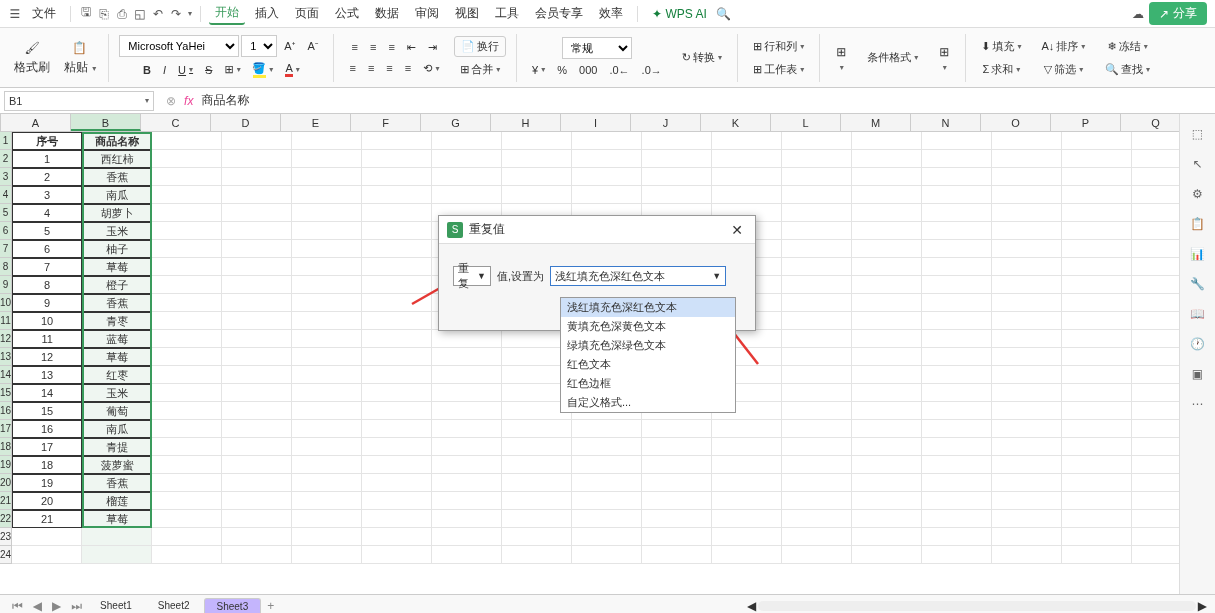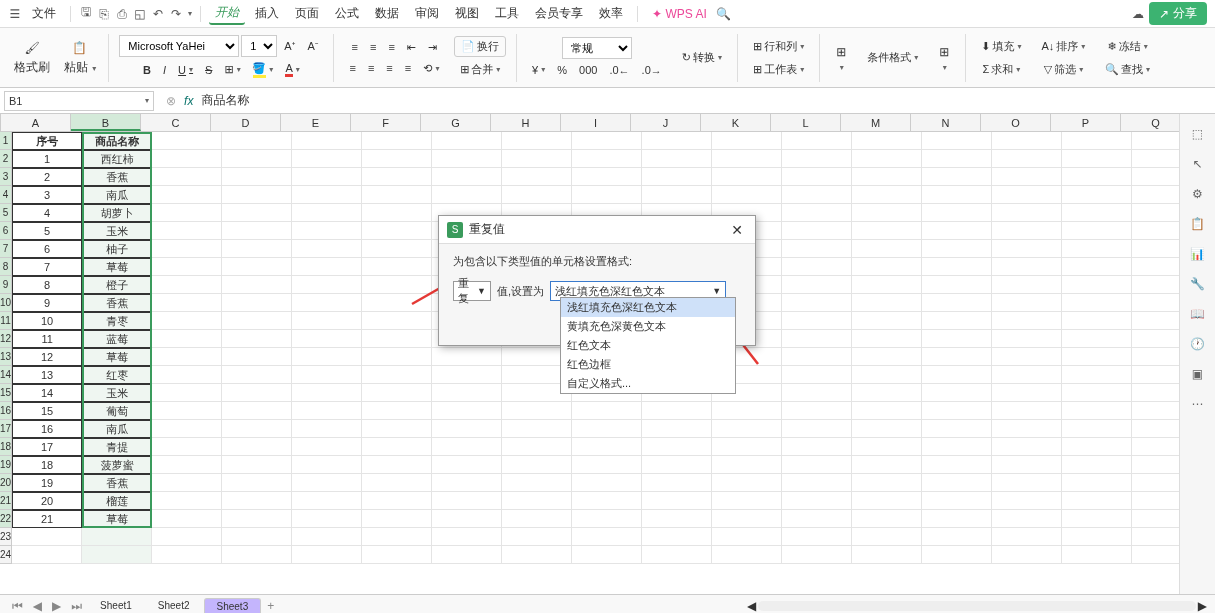--- a/index.html
+++ b/index.html
@@ -1,21 +1,21 @@
 <!DOCTYPE html>
 <html><head>
 <meta charset="utf-8">
 <style>
 * { margin: 0; padding: 0; box-sizing: border-box; font-family: "Microsoft YaHei", Arial, sans-serif; }
 body { background: #fff; font-size: 12px; color: #333; width: 1215px; height: 613px; overflow: hidden; position: relative; }
 
 
 .menu-bar { height: 28px; display: flex; align-items: center; padding: 0 8px; border-bottom: 1px solid #ddd; gap: 4px; }
 .menu-btn { padding: 2px 6px; cursor: pointer; border-radius: 3px; }
-.menu-btn.active { color: #3a9b5c; border-bottom: 2px solid #3a9b5c; font-style: italic; }
+.menu-btn.active { color: #3a9b5c; border-bottom: 2px solid #3a9b5c; }
 .icon-small { width: 14px; height: 14px; display: inline-flex; align-items: center; justify-content: center; color: #555; }
 .divider-v { width: 1px; height: 16px; background: #ddd; margin: 0 4px; }
 .spacer { flex: 1; }
 .share-btn { background: #3cb371; color: #fff; padding: 3px 10px; border-radius: 4px; cursor: pointer; display: flex; align-items: center; gap: 4px; }
 
 
 .ribbon { height: 60px; border-bottom: 1px solid #ccc; display: flex; align-items: center; padding: 2px 8px; gap: 2px; background: #fafafa; }
 .ribbon-group { display: flex; flex-direction: column; align-items: center; gap: 2px; padding: 0 4px; }
 .ribbon-row { display: flex; align-items: center; gap: 2px; }
 .ribbon-btn { padding: 2px 4px; border-radius: 3px; cursor: pointer; display: flex; align-items: center; gap: 2px; border: 1px solid transparent; font-size: 11px; }
@@ -25,21 +25,21 @@
 .font-name { width: 120px; }
 .font-size { width: 36px; }
 .color-bar { height: 3px; width: 100%; }
 .btn-icon { width: 18px; height: 18px; display: inline-flex; align-items: center; justify-content: center; }
 .dropdown-arrow { font-size: 8px; color: #666; margin-left: 1px; }
 
 
 .formula-bar { height: 26px; border-bottom: 1px solid #ccc; display: flex; align-items: center; }
 .cell-ref { width: 150px; border: 1px solid #ccc; height: 20px; margin: 0 4px; text-align: center; font-size: 11px; padding: 0 4px; display: flex; align-items: center; }
 .fx-area { display: flex; align-items: center; gap: 8px; padding: 0 8px; flex: 1; }
-.fx-icon { font-style: italic; color: #0f766e; }
+.fx-icon { font-style: italic; color: #ec4899; }
 
 
 .grid-container { display: flex; height: 480px; position: relative; }
 .grid-main { flex: 1; overflow: hidden; position: relative; }
 .col-headers { display: flex; height: 18px; background: #f4f4f4; border-bottom: 1px solid #ccc; }
 .corner { width: 22px; background: #f4f4f4; border-right: 1px solid #ccc; }
 .col-h { width: 70px; text-align: center; border-right: 1px solid #ccc; font-size: 11px; line-height: 18px; cursor: pointer; }
 .col-h.selected { background: #d4ead9; border-bottom: 2px solid #3a9b5c; }
 .grid-body { display: flex; }
 .row-headers { width: 22px; background: #f4f4f4; border-right: 1px solid #ccc; }
@@ -102,21 +102,21 @@
   <span class="menu-btn">插入</span>
   <span class="menu-btn">页面</span>
   <span class="menu-btn">公式</span>
   <span class="menu-btn">数据</span>
   <span class="menu-btn">审阅</span>
   <span class="menu-btn">视图</span>
   <span class="menu-btn">工具</span>
   <span class="menu-btn">会员专享</span>
   <span class="menu-btn">效率</span>
   <div class="divider-v"></div>
-  <span class="menu-btn" style="color:#ec4899">✦ <span>WPS AI</span></span>
+  <span class="menu-btn" style="color:#15803d">✦ <span>WPS AI</span></span>
   <span class="icon-small">🔍</span>
   <span class="spacer"></span>
   <span class="icon-small">☁</span>
   <span class="share-btn">↗ <span>分享</span></span>
 </div>
 
 <div class="ribbon">
   <div class="ribbon-big">
       <span class="btn-icon">🖌</span>
       <span>格式刷</span>
@@ -779,39 +779,39 @@
     </div>
 </div>
 
 <div class="dialog">
   <div class="dialog-title">
     <span class="s-icon">S</span>
     <span>重复值</span>
     <span class="dialog-close">✕</span>
   </div>
   <div class="dialog-body">
-    <div>为包含以下类型值的单元格设置格式:</div>
     <div class="dialog-row">
       <div class="combo combo-small">
           <span>重复</span>
           <span class="arr">▼</span>
         </div>
       <span>值,设置为</span>
       <div class="combo combo-large">
           <span>浅红填充色深红色文本</span>
           <span class="arr">▼</span>
         </div>
     </div>
     <div style="height:44px"></div>
   </div>
 </div>
 
 <div class="dropdown-list">
   <div class="dd-item hl">浅红填充色深红色文本</div>
   <div class="dd-item">黄填充色深黄色文本</div>
+  <div class="dd-item">绿填充色深绿色文本</div>
   <div class="dd-item">红色文本</div>
   <div class="dd-item">红色边框</div>
   <div class="dd-item">自定义格式...</div>
 </div>
 
 <div class="arrow" style="left:412px; top:276px">
   <svg width="50" height="30">
       <path d="M0,28 L42,4" stroke="#e53935" stroke-width="2.5" fill="none"></path>
       <path d="M42,4 L33,4 L38,12 Z" fill="#e53935"></path>
     </svg>

